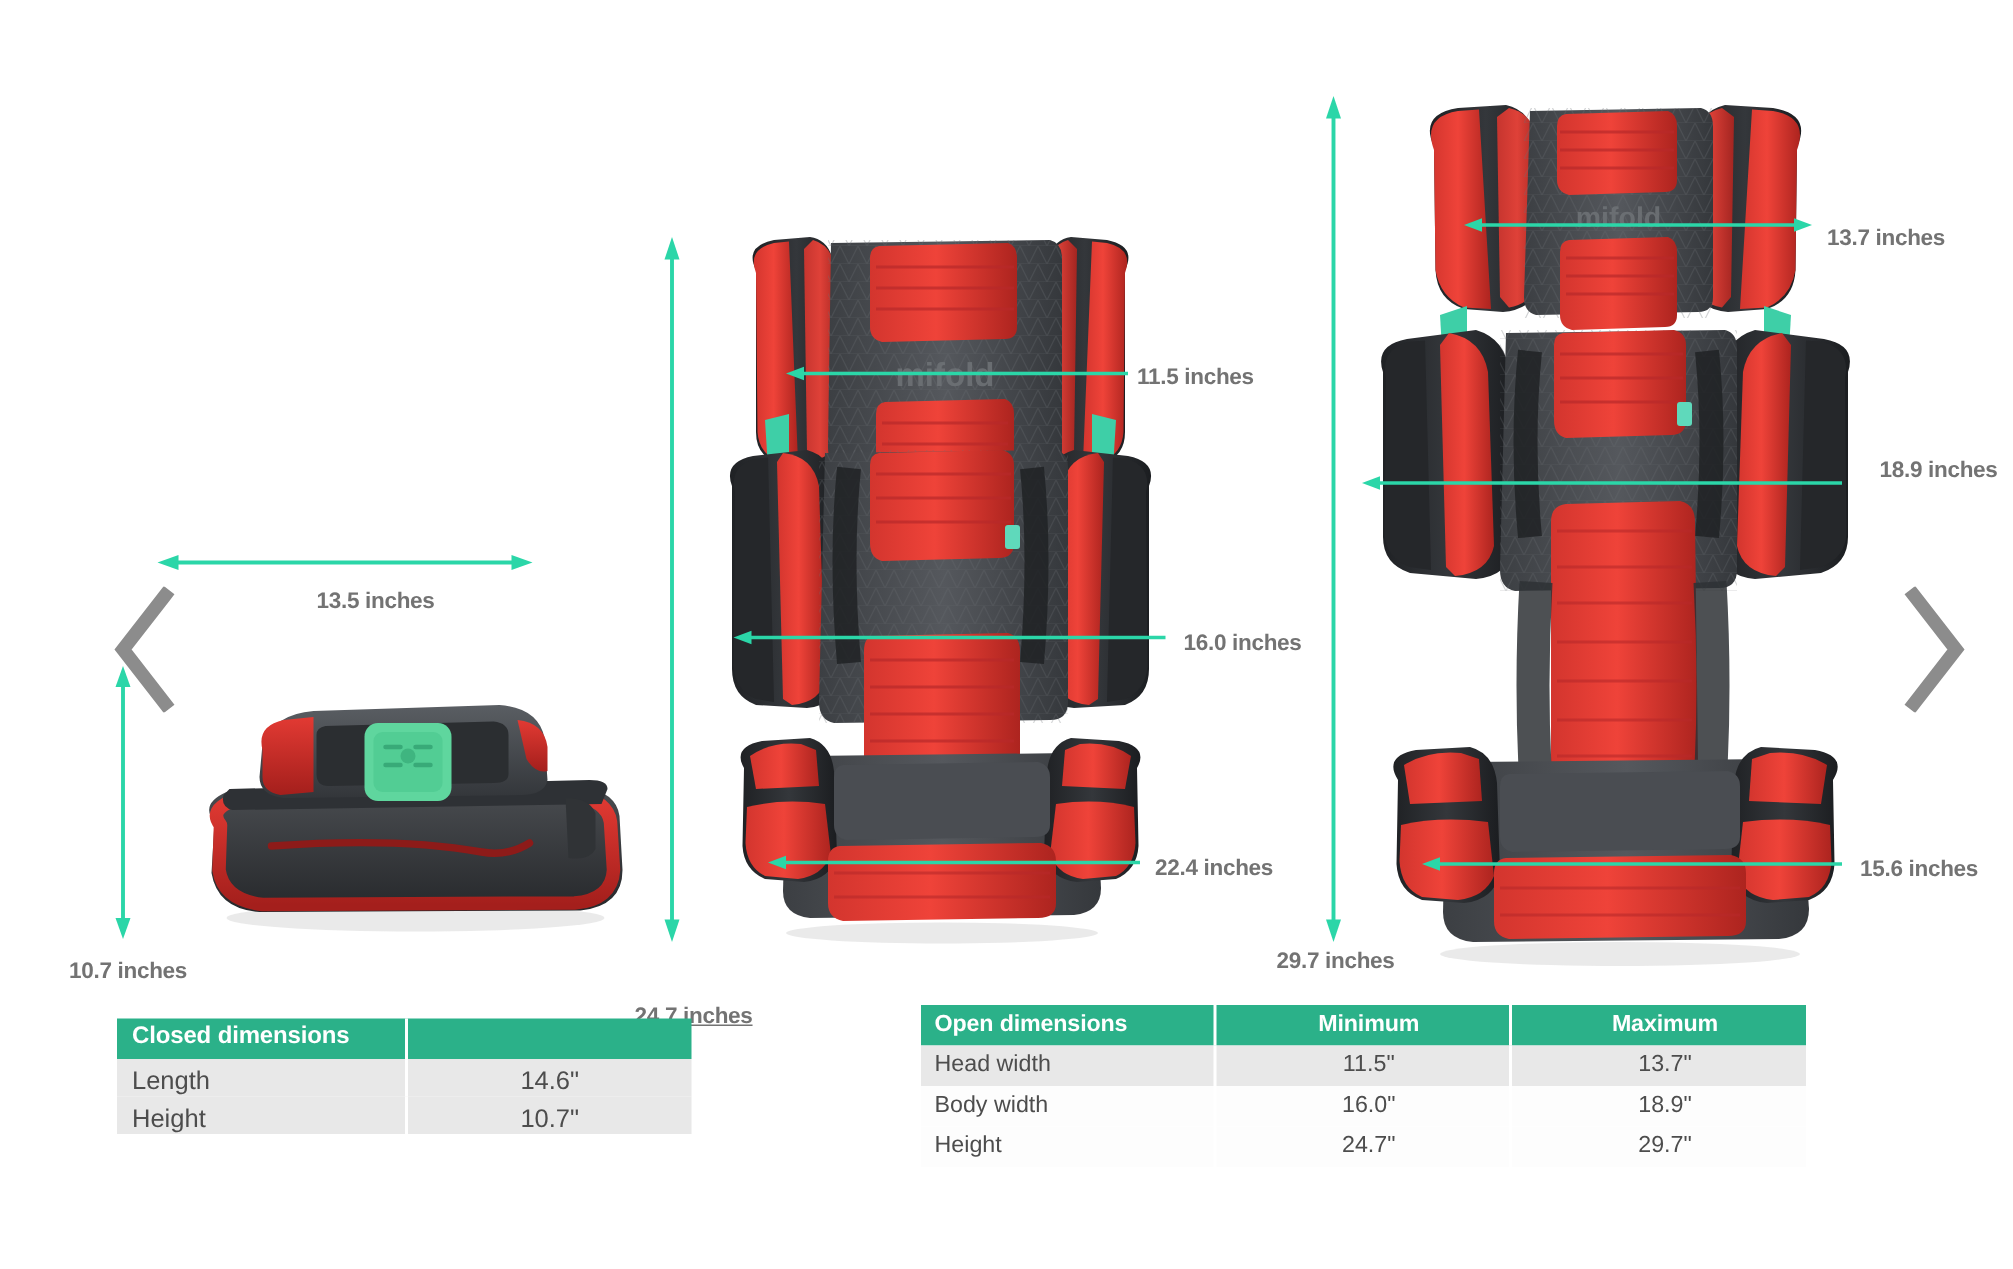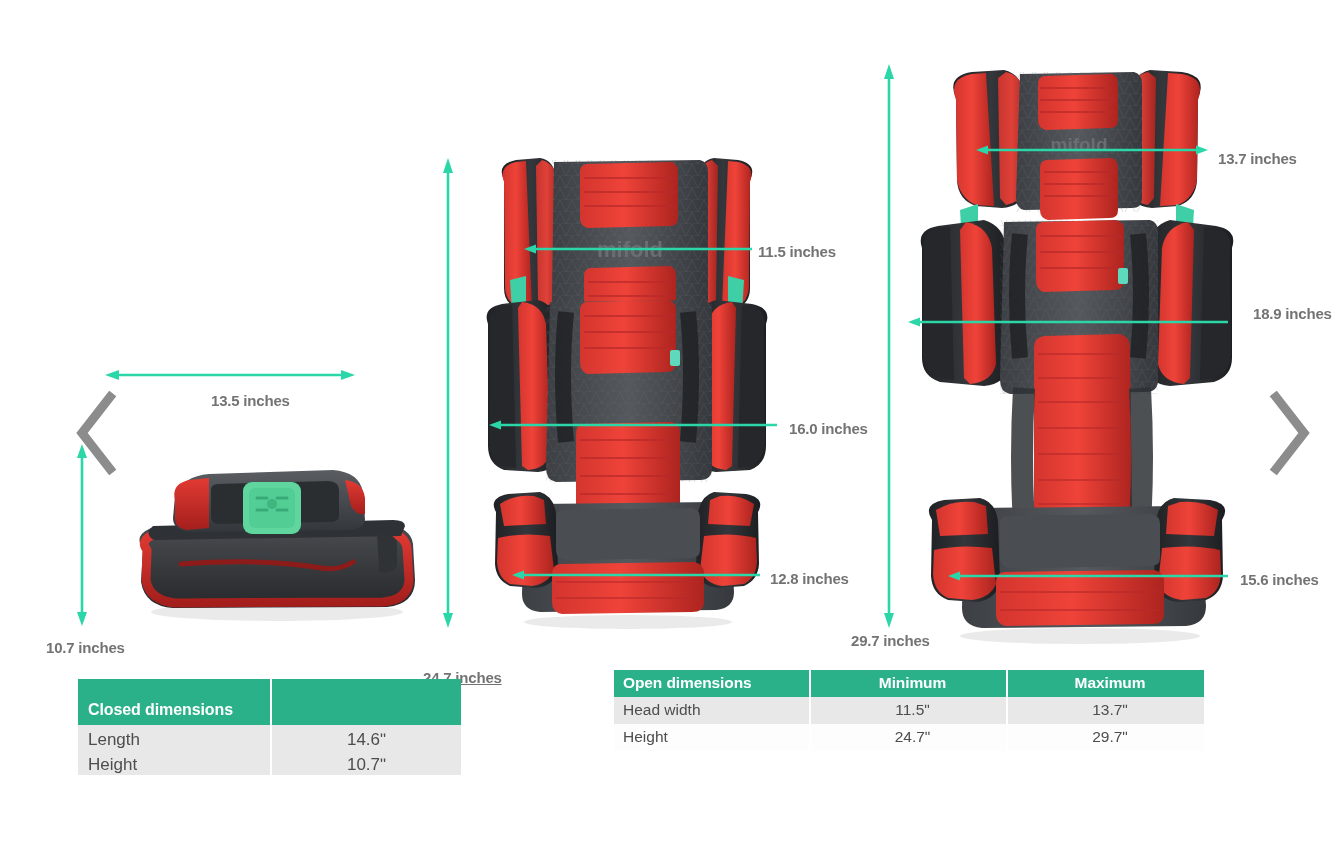--- a/index.html
+++ b/index.html
@@ -51,21 +51,21 @@
     position: absolute;
     border-collapse: collapse;
     font-size: 17px;
     table-layout: fixed;
   }
   .dim-table th {
     background: #2bb189;
     color: #ffffff;
     font-weight: bold;
     text-align: left;
-    padding: 22px 10px 6px 10px;
+    padding: 3px 10px 6px 10px;
     font-size: 16px;
     border-right: 2px solid #ffffff;
     letter-spacing: -0.1px;
   }
   .dim-table th.num { text-align: center; }
   .dim-table th:last-child { border-right: none; }
   .dim-table td {
     padding: 5px 10px 0 10px;
     color: #4d4d4d;
     font-size: 17px;
@@ -266,21 +266,21 @@
     </svg>
   </div>
   <div class="dim-label" style="left:789px; top:420px;">16.0 inches</div>
 
   <div class="h-arrow" style="left:512px; top:569px;">
     <svg width="248" height="12" viewBox="0 0 248 12">
       <line x1="7" y1="6" x2="248" y2="6" stroke="#2bd6a8" stroke-width="2.4"></line>
       <path d="M0 6 L12 1.5 L12 10.5 Z" fill="#2bd6a8"></path>
     </svg>
   </div>
-  <div class="dim-label" style="left:770px; top:570px;">12.8 inches</div>
+  <div class="dim-label" style="left:770px; top:570px;">22.4 inches</div>
 
   <div class="seat-art" style="left:920px; top:58px; width:345px; height:590px;">
     <svg width="345" height="590" viewBox="0 0 345 590">
       <defs>
         <linearGradient id="gGreyX" x1="0" y1="0" x2="1" y2="0">
           <stop offset="0" stop-color="#3c3f43"></stop>
           <stop offset="0.5" stop-color="#55585d"></stop>
           <stop offset="1" stop-color="#35383c"></stop>
         </linearGradient>
         <linearGradient id="gRedX" x1="0" y1="0" x2="1" y2="0">
@@ -438,20 +438,25 @@
         <th class="num">Maximum</th>
       </tr>
     </thead>
     <tbody>
       <tr class="odd">
         <td>Head width</td>
         <td class="num">11.5ʺ</td>
         <td class="num">13.7ʺ</td>
       </tr>
       <tr class="even">
+        <td>Body width</td>
+        <td class="num">16.0ʺ</td>
+        <td class="num">18.9ʺ</td>
+      </tr>
+      <tr class="even">
         <td>Height</td>
         <td class="num">24.7ʺ</td>
         <td class="num">29.7ʺ</td>
       </tr>
     </tbody>
   </table>
 
 </div>
 
 </body></html>

